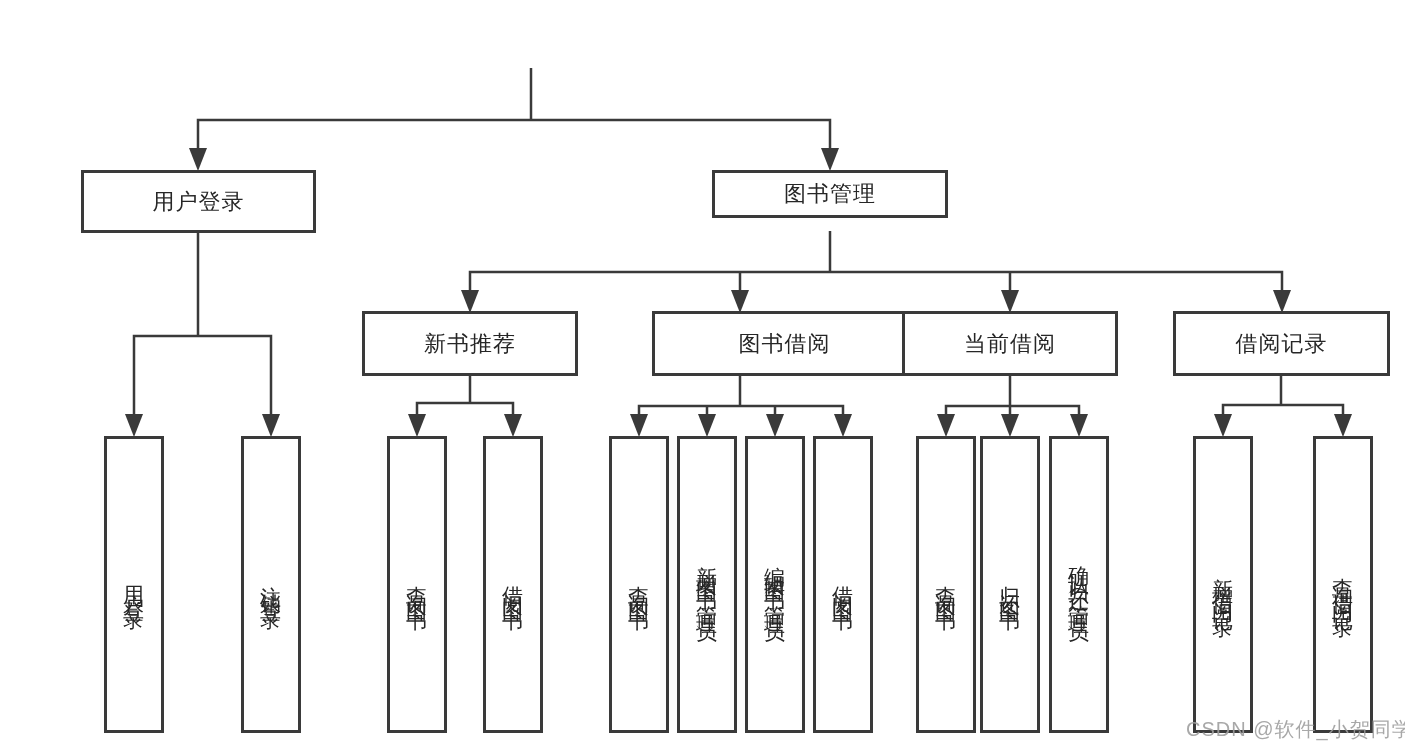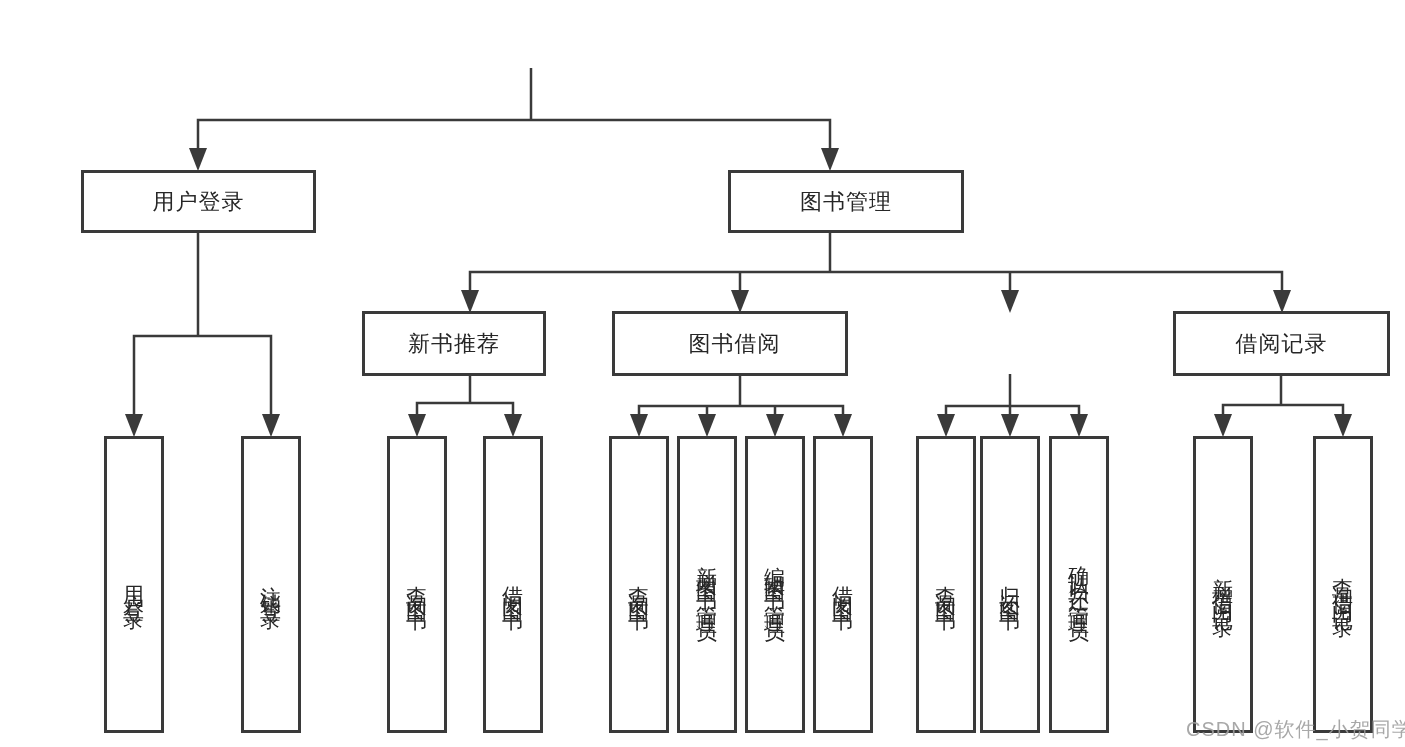--- a/index.html
+++ b/index.html
@@ -40,23 +40,23 @@
   .v-box span {
     writing-mode: vertical-rl;
     text-orientation: mixed;
     font-size: 21px;
     line-height: 1;
     letter-spacing: 8px;
     white-space: nowrap;
   }
   .root-box   { left: 22px;   top: 10px;  width: 1026px; height: 60px; }
   .l2a        { left: 81px;   top: 170px; width: 235px;  height: 63px; }
-  .l2b        { left: 712px;  top: 170px; width: 236px;  height: 63px; margin-left: 16px; }
-  .l3a        { left: 362px;  top: 311px; width: 184px;  height: 65px; }
-  .l3b        { left: 612px;  top: 311px; width: 236px;  height: 65px; padding-left: 9px; }
+  .l2b        { left: 712px;  top: 170px; width: 236px;  height: 48px; }
+  .l3a        { left: 362px;  top: 311px; width: 216px;  height: 65px; }
+  .l3b        { left: 652px;  top: 311px; width: 256px;  height: 65px; padding-left: 9px; }
   .l3c        { left: 902px;  top: 311px; width: 216px;  height: 65px; }
   .l3d        { left: 1173px; top: 311px; width: 217px;  height: 65px; }
   .leaf       { top: 436px; width: 60px; height: 297px; }
   .leaf-1  { left: 104px; }
   .leaf-2  { left: 241px; }
   .leaf-3  { left: 387px; }
   .leaf-4  { left: 483px; }
   .leaf-5  { left: 609px; }
   .leaf-6  { left: 677px; }
   .leaf-7  { left: 745px; }
@@ -134,20 +134,23 @@
   <div class="box h-box l2b">
     <span>图书管理</span>
   </div>
 
   <div class="box h-box l3a">
     <span>新书推荐</span>
   </div>
   <div class="box h-box l3b">
     <span>图书借阅</span>
   </div>
+  <div class="box h-box l3c">
+    <span>当前借阅</span>
+  </div>
   <div class="box h-box l3d">
     <span>借阅记录</span>
   </div>
 
   <div class="box v-box leaf leaf-1">
     <span>用户登录</span>
   </div>
   <div class="box v-box leaf leaf-2">
     <span>注销登录</span>
   </div>

